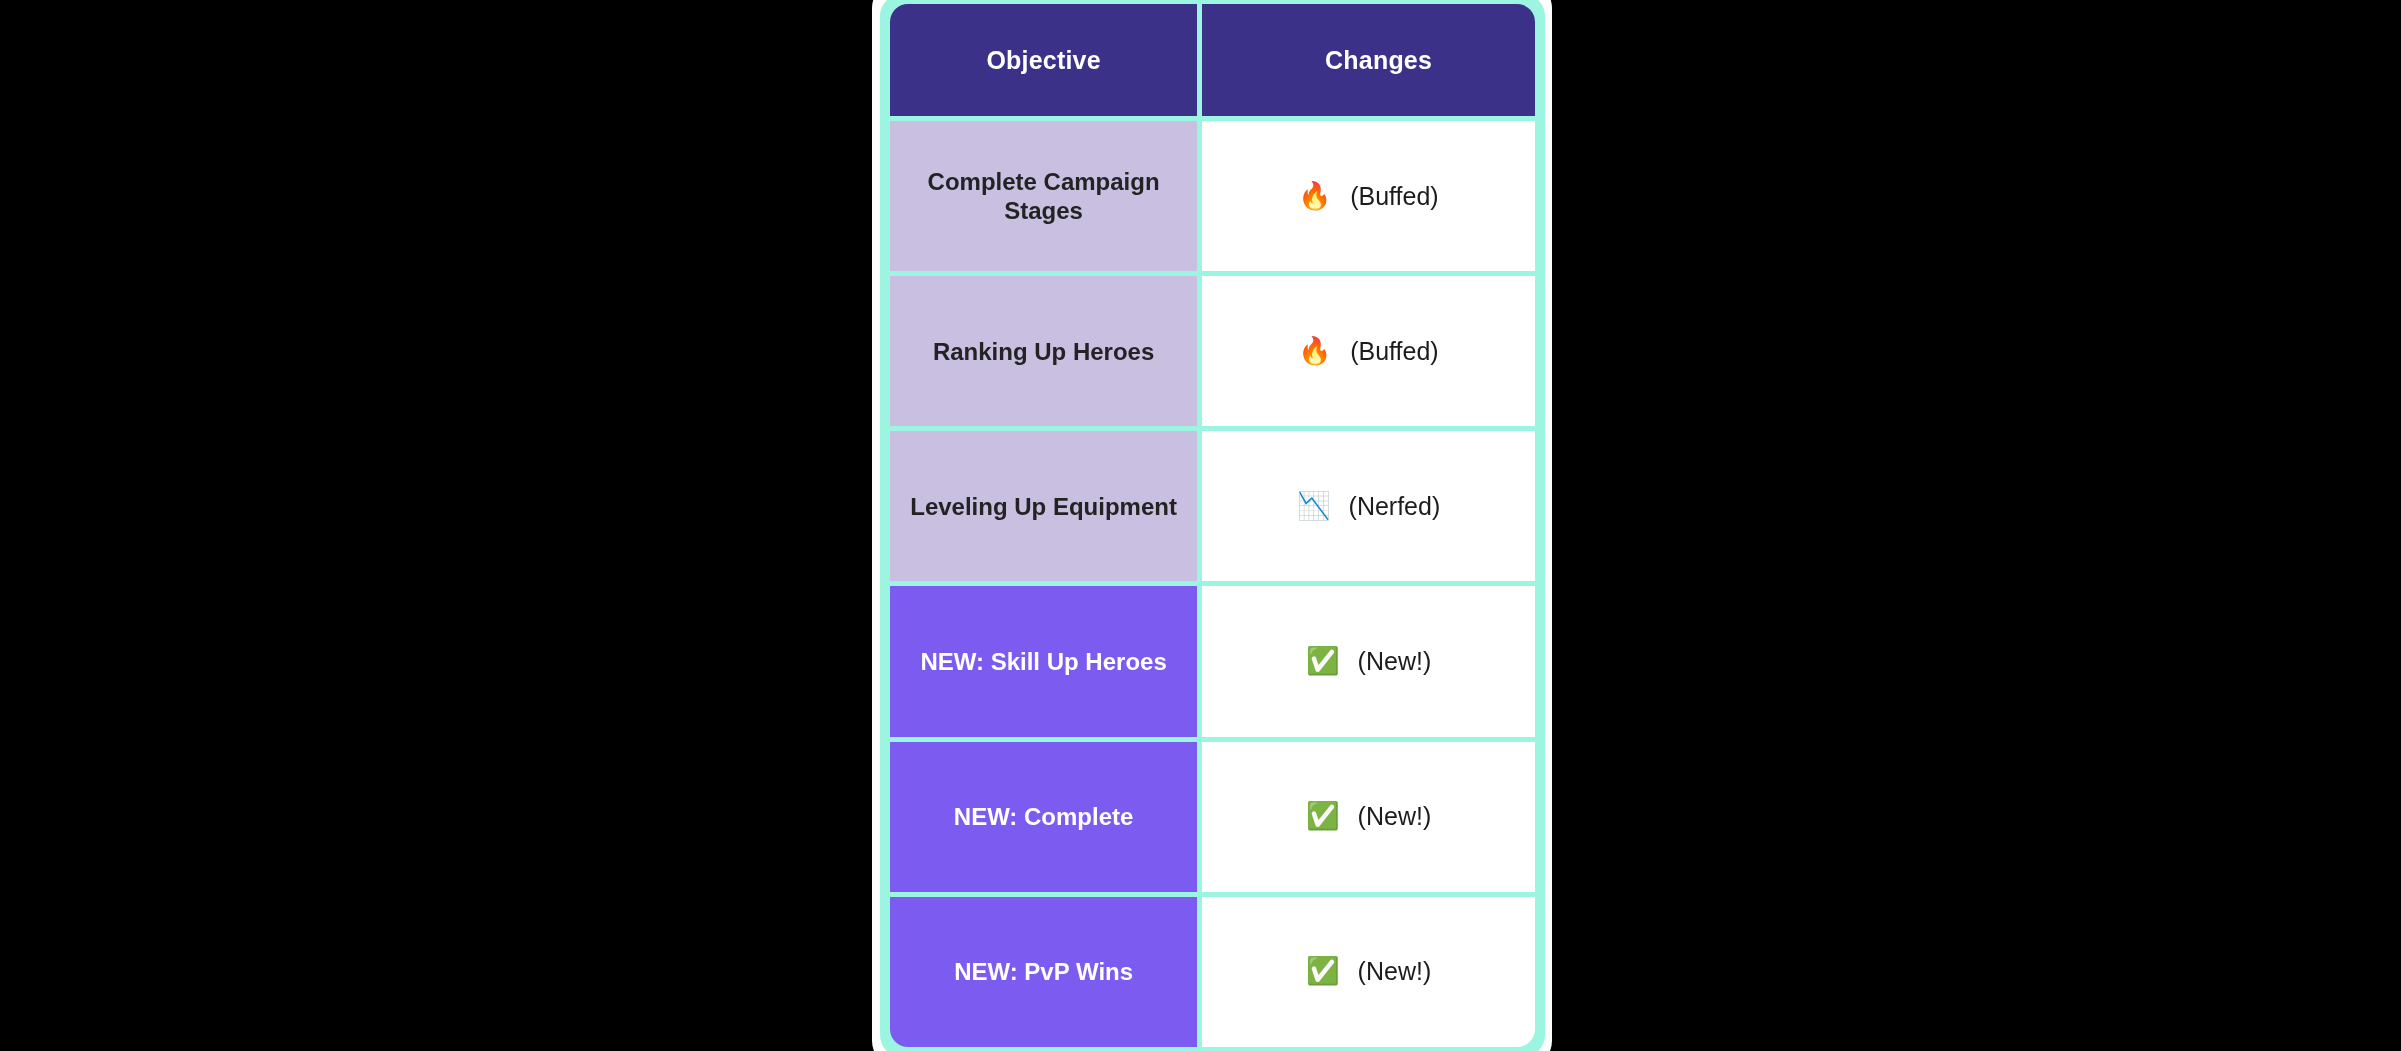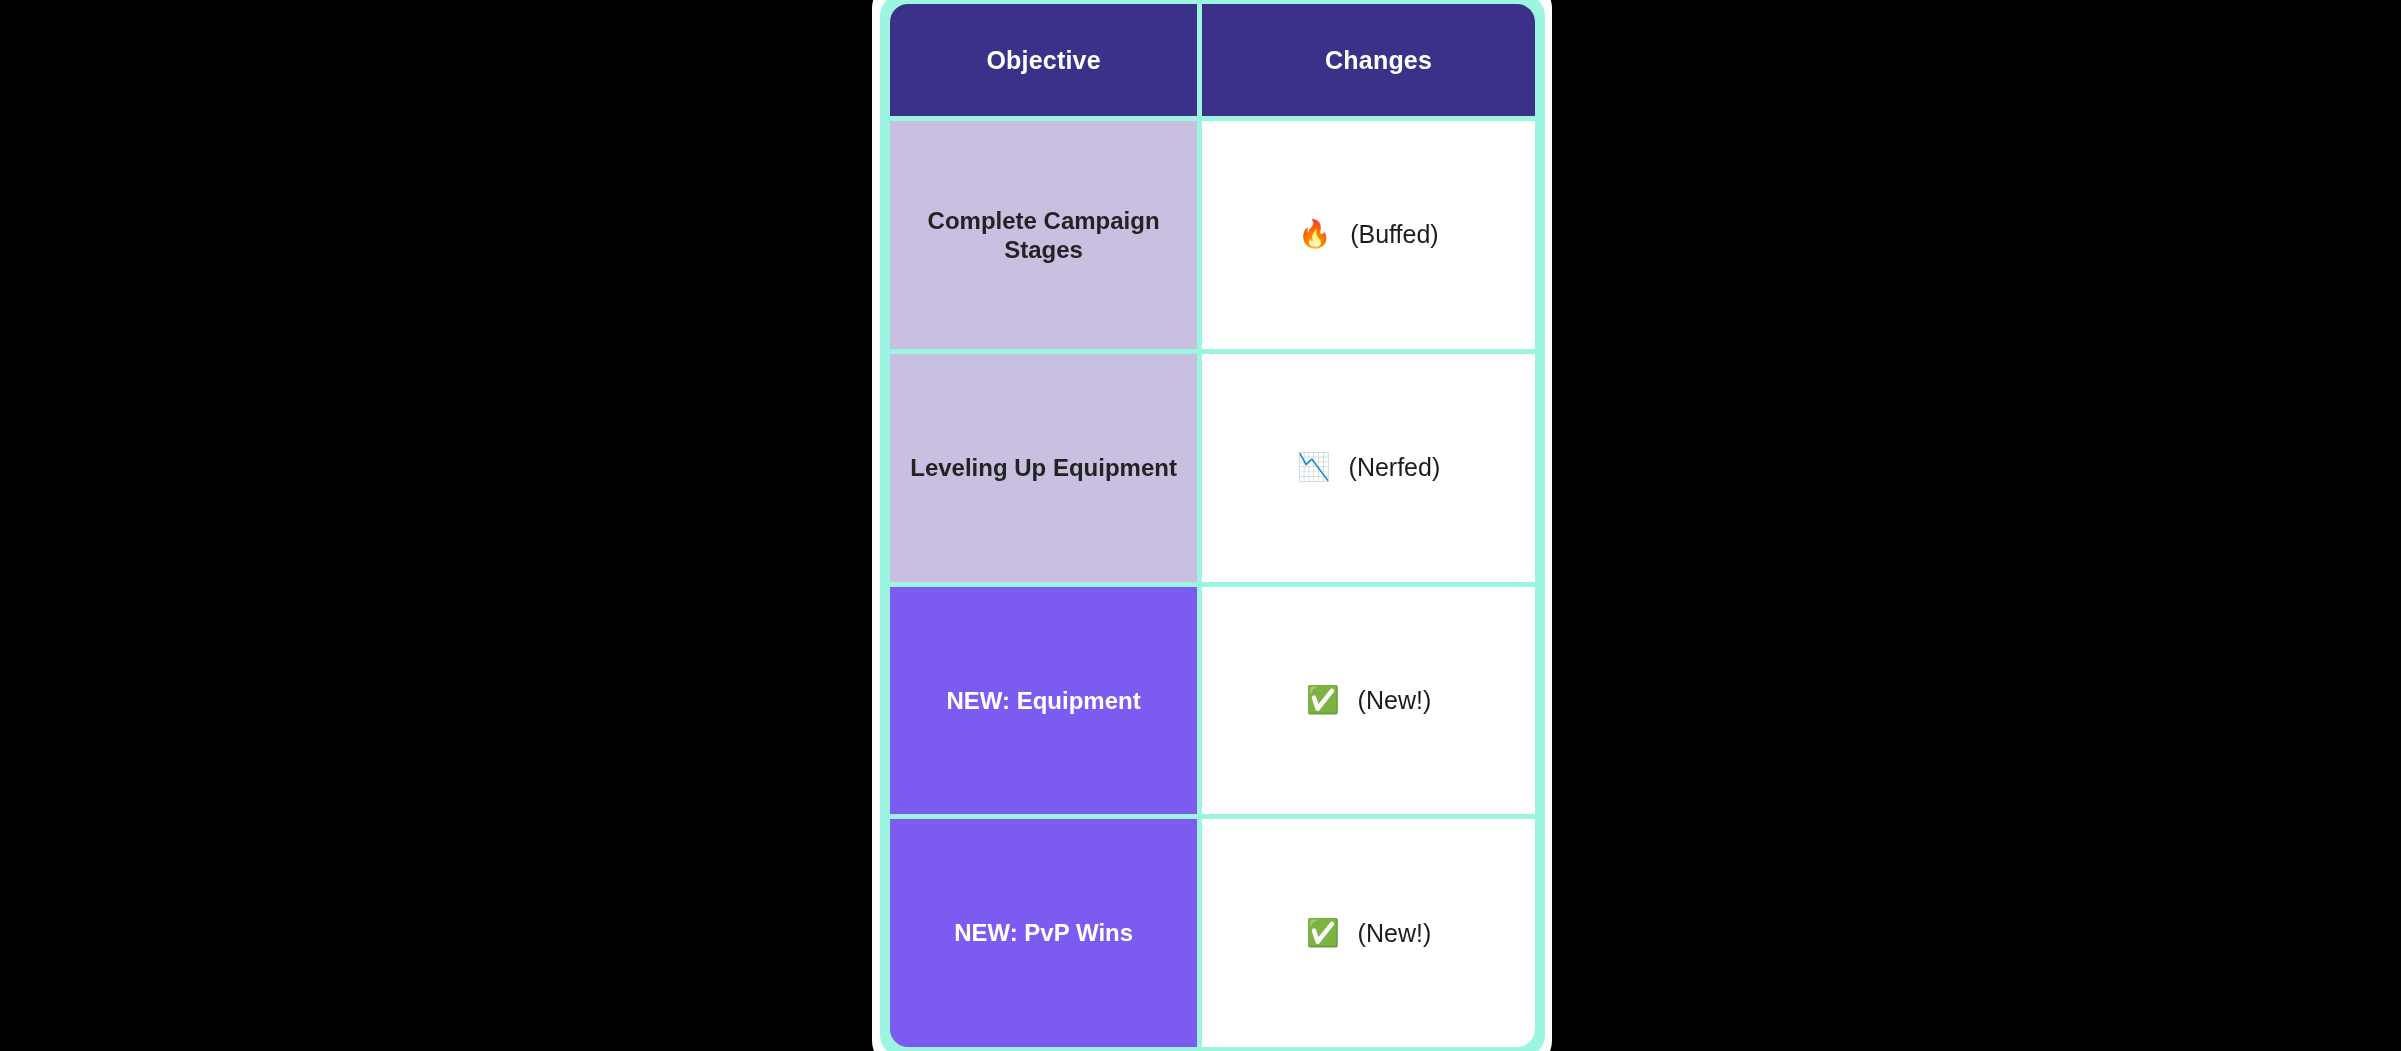--- a/index.html
+++ b/index.html
@@ -126,30 +126,48 @@
           <tr>
             <td class="obj">Complete Campaign Stages</td>
             <td class="chg">
               <div class="chg-inner">
                 <span class="chg-emoji">🔥</span>
                 <span class="chg-label">(Buffed)</span>
               </div>
             </td>
           </tr>
           <tr>
+            <td class="obj">Ranking Up Heroes</td>
+            <td class="chg">
+              <div class="chg-inner">
+                <span class="chg-emoji">🔥</span>
+                <span class="chg-label">(Buffed)</span>
+              </div>
+            </td>
+          </tr>
+          <tr>
             <td class="obj">Leveling Up Equipment</td>
             <td class="chg">
               <div class="chg-inner">
                 <span class="chg-emoji">📉</span>
                 <span class="chg-label">(Nerfed)</span>
               </div>
             </td>
           </tr>
           <tr class="is-new">
-            <td class="obj">NEW: Equipment</td>
+            <td class="obj">NEW: Skill Up Heroes</td>
+            <td class="chg">
+              <div class="chg-inner">
+                <span class="chg-emoji">✅</span>
+                <span class="chg-label">(New!)</span>
+              </div>
+            </td>
+          </tr>
+          <tr class="is-new">
+            <td class="obj">NEW: Complete</td>
             <td class="chg">
               <div class="chg-inner">
                 <span class="chg-emoji">✅</span>
                 <span class="chg-label">(New!)</span>
               </div>
             </td>
           </tr>
           <tr class="is-new last-row">
             <td class="obj">NEW: PvP Wins</td>
             <td class="chg">

